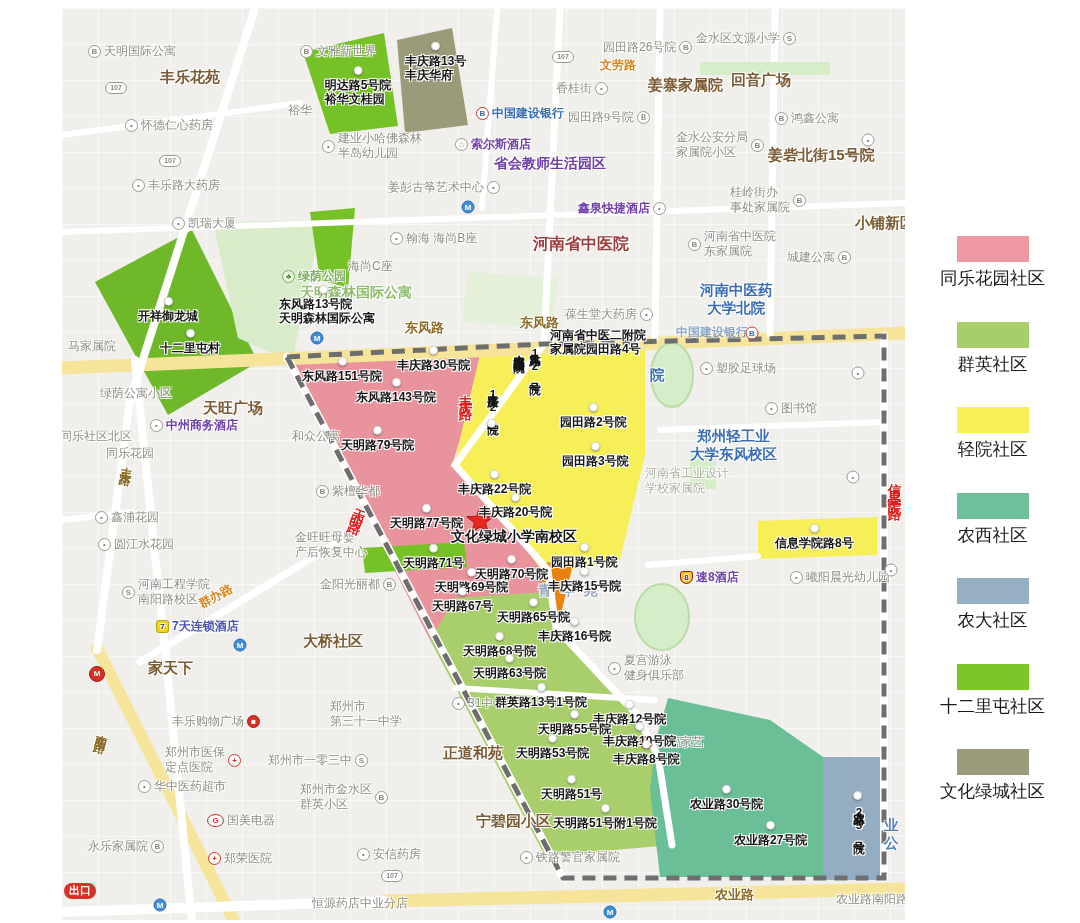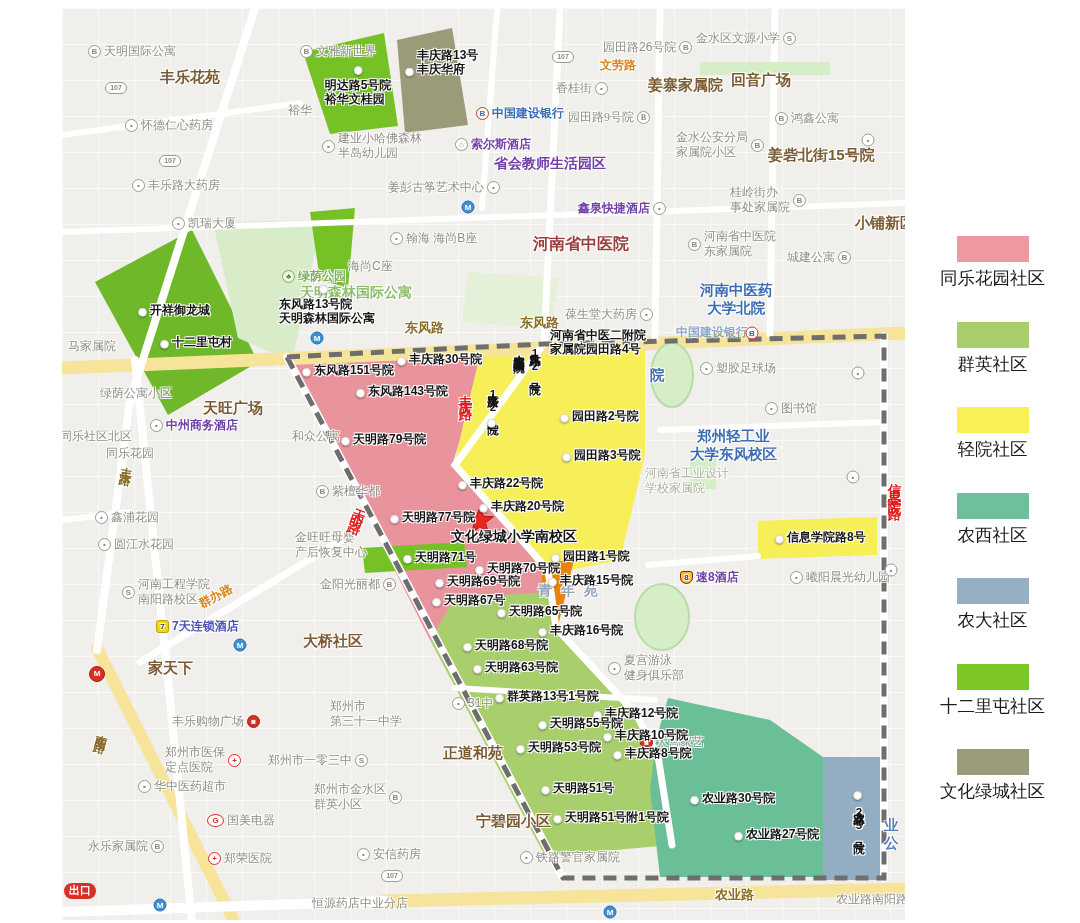--- a/index.html
+++ b/index.html
@@ -6,22 +6,22 @@
   body{width:1080px;height:923px;position:relative;overflow:hidden;background:#fff;
        font-family:"Liberation Sans","DejaVu Sans",sans-serif;}
   #map-canvas{position:absolute;inset:0;}
   .map-bg{position:absolute;left:62px;top:8px;width:843px;height:912px;background:#f0efeb;
     background-image:linear-gradient(rgba(255,255,255,.55) 1px,transparent 1px),
                      linear-gradient(90deg,rgba(255,255,255,.55) 1px,transparent 1px);
     background-size:36px 36px;}
   svg.layer{position:absolute;inset:0;z-index:1;}
   .mask{position:absolute;background:#fff;z-index:40;}
   
-  .pt{position:absolute;display:flex;align-items:flex-end;gap:3px;z-index:6;
-      transform:translate(0,-50%);}
+  .pt{position:absolute;display:flex;align-items:center;gap:3px;z-index:6;
+      transform:translate(0,-50%);flex-direction:column;}
   .pt .dot{width:7px;height:7px;border-radius:50%;background:#fff;border:1px solid #d8d8d8;
       box-shadow:0 1px 2px rgba(0,0,0,.35);flex:0 0 auto;}
   .pt .tx{font-weight:bold;font-size:12px;color:#141414;white-space:pre;line-height:1.2;
       text-shadow:-1px -1px 0 #fff,1px -1px 0 #fff,-1px 1px 0 #fff,1px 1px 0 #fff;}
   .pt.big .tx{font-size:14px;}
   .pt.below,.pt.belowleft,.pt.belowv{flex-direction:column;transform:translate(-50%,-4px);align-items:center;}
   .pt.belowleft{align-items:flex-start;}
   .pt.belowleft .tx{margin-left:-40px;}
   .pt.abovev{flex-direction:column-reverse;transform:translate(-50%,-96%);align-items:center;}
   .pt.belowv .tx,.pt.abovev .tx{writing-mode:vertical-lr;text-orientation:upright;font-size:11.5px;letter-spacing:1px;}
@@ -196,21 +196,21 @@
       <div class="lb c-g" style="left: 60px; top: 429px;"><span>同乐社区北区</span></div>
       <div class="lb c-g" style="left: 106px; top: 446px;"><span>同乐花园</span></div>
       <div class="lb c-g" style="left: 95px; top: 510px;"><span class="ic poi inl">•</span><span>鑫浦花园</span></div>
       <div class="lb c-g" style="left: 98px; top: 537px;"><span class="ic poi inl">•</span><span>圆江水花园</span></div>
       <div class="lb c-g" style="left: 138px; top: 779px;"><span class="ic poi inl">•</span><span>华中医药超市</span></div>
       <div class="lb c-g" style="left: 207px; top: 813px;"><span class="ic gome inl">G</span><span>国美电器</span></div>
       <div class="lb c-g" style="left: 88px; top: 839px;"><span>永乐家属院</span><span class="ic bank inl">B</span></div>
       <div class="lb c-g" style="left: 208px; top: 851px;"><span class="ic hosp inl">+</span><span>郑荣医院</span></div>
       <div class="lb c-g" style="left: 357px; top: 847px;"><span class="ic poi inl">•</span><span>安信药房</span></div>
       <div class="lb c-g" style="left: 312px; top: 896px;"><span>恒源药店中业分店</span></div>
-      <div class="lb c-gb" style="left: 314px; top: 782px;"><span>郑州市金水区
+      <div class="lb c-gb" style="left: 300px; top: 782px;"><span>郑州市金水区
 群英小区</span><span class="ic bank inl">B</span></div>
       <div class="lb c-grn" style="left: 282px; top: 269px;"><span class="ic tree inl">♣</span><span>绿荫公园</span></div>
       <div class="lb c-grnb" style="left: 300px; top: 284px;"><span>天明森林国际公寓</span></div>
       <div class="lb c-bgr" style="left: 538px; top: 582px;"><span>青年苑</span></div>
       <div class="lb c-bl" style="left: 676px; top: 325px; opacity: 0.55;"><span>中国建设银行</span></div>
       <div class="lb c-blb" style="left: 884px; top: 816px; opacity: 0.85;"><span>业
 公</span></div>
       <div class="lb c-road" style="left: 405px; top: 320px;"><span>东风路</span></div>
       <div class="lb c-road" style="left: 520px; top: 315px;"><span>东风路</span></div>
       <div class="lb c-road" style="left: 715px; top: 887px;"><span>农业路</span></div>

